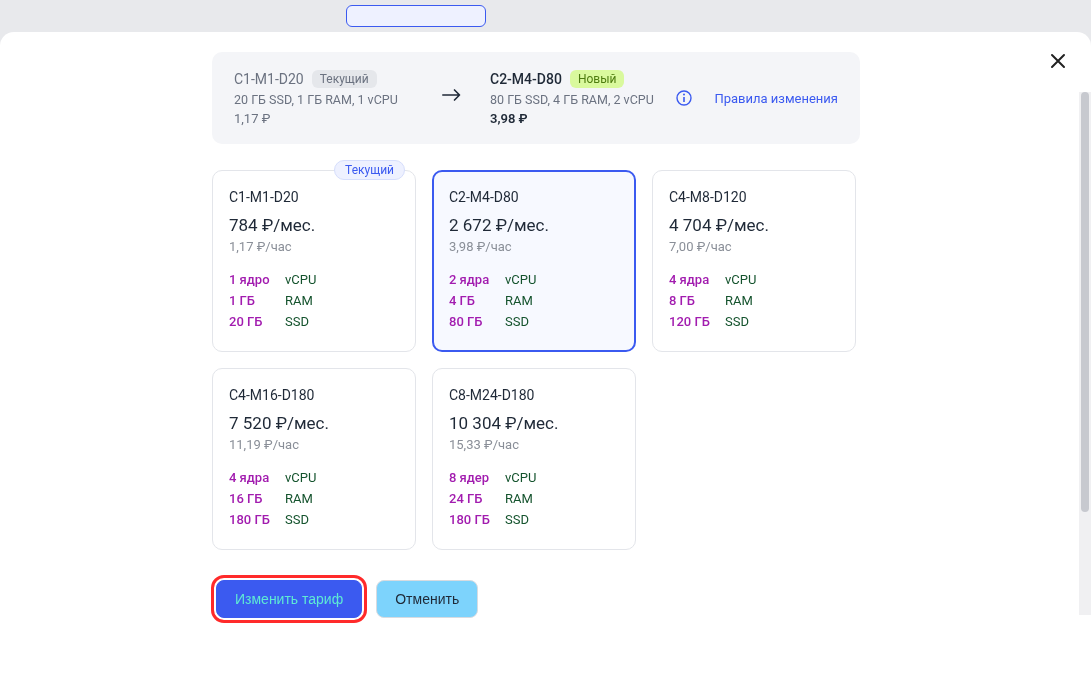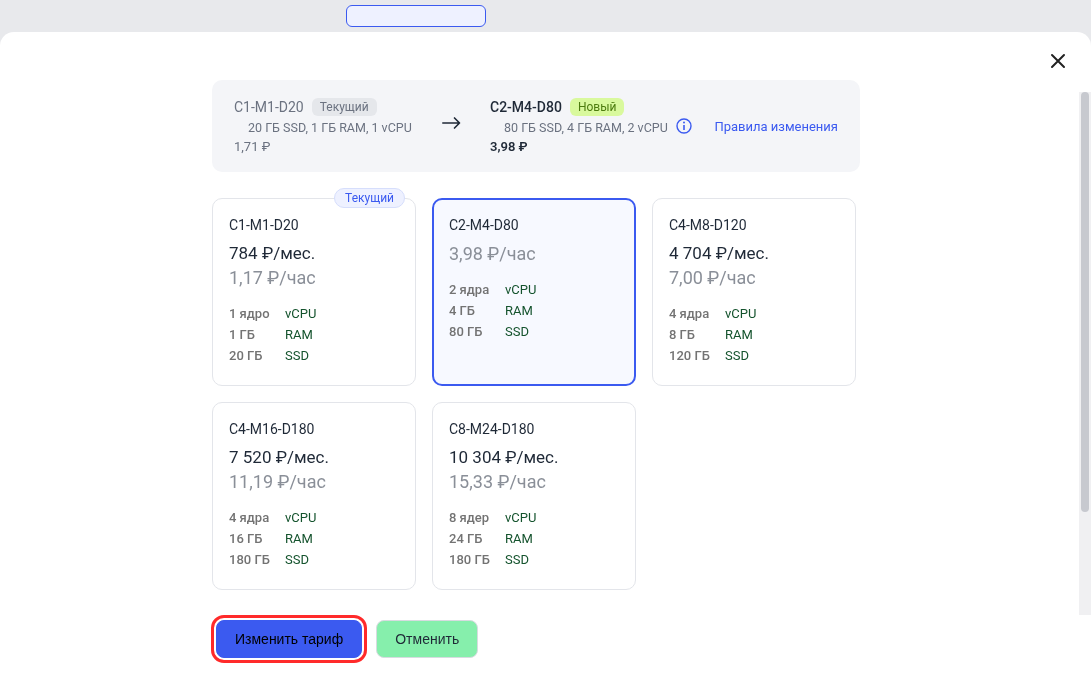--- a/index.html
+++ b/index.html
@@ -44,21 +44,21 @@
     cursor: pointer;
     color: #222;
     display: flex;
     align-items: center;
     justify-content: center;
   }
   .close svg { width: 16px; height: 16px; }
   .content {
     width: 860px;
     margin-left: 212px;
-    padding-top: 48px;
+    padding-top: 20px;
   }
 
   
   .summary {
     background: #f4f5f8;
     border-radius: 10px;
     padding: 18px 22px;
     display: flex;
     align-items: flex-start;
     gap: 28px;
@@ -73,21 +73,21 @@
   .summary .plan-title { color: #6b7280; font-size: 14px; }
   .summary .plan-title.dark { color: #1f2937; font-weight: 500; }
   .summary .badge {
     font-size: 12px;
     padding: 2px 8px;
     border-radius: 6px;
     background: #e5e7eb;
     color: #6b7280;
   }
   .summary .badge.green { background: #d9f99d; color: #4d7c0f; }
-  .summary .specs { font-size: 12.5px; margin-left: 14px; }
+  .summary .specs { font-size: 12.5px; }
   .summary .price { font-size: 13px; }
   .summary .price.dark { color: #1f2937; font-weight: 600; }
   .arrow { margin-top: 18px; color: #1f2937; }
   .arrow svg { width: 20px; height: 14px; }
   .rules {
     position: absolute;
     right: 22px;
     top: 50%;
     transform: translateY(-50%);
     display: flex;
@@ -117,47 +117,47 @@
     right: 10px;
     font-size: 12px;
     background: #eef1ff;
     color: #3b5af0;
     border: 1px solid #d6defc;
     border-radius: 12px;
     padding: 2px 10px;
   }
   .card .name { font-size: 14px; color: #1f2937; margin-bottom: 10px; }
   .card .monthprice { font-size: 17px; font-weight: 400; color: #1f2937; }
-  .card .hourprice { font-size: 18px; color: #8a8f98; margin-top: 4px; margin-bottom: 18px; }
+  .card .hourprice { font-size: 13px; color: #8a8f98; margin-top: 4px; margin-bottom: 18px; }
   .card .spec-row { display: flex; align-items: baseline; gap: 8px; font-size: 13px; margin-bottom: 6px; }
-  .card .spec-row .v { color: #737373; font-weight: 500; min-width: 48px; }
+  .card .spec-row .v { color: #a21caf; font-weight: 500; min-width: 48px; }
   .card .spec-row .l { color: #14532d; }
 
   
   .footer {
     margin-top: 26px;
     display: flex;
     gap: 14px;
     padding: 4px;
   }
   .btn {
     font-size: 14px;
     padding: 10px 18px;
     border-radius: 8px;
     cursor: pointer;
     border: 1px solid transparent;
   }
   .btn.primary {
     background: #3b5af0;
-    color: #000000;
+    color: #5eead4;
     border-color: #3b5af0;
   }
   .btn.primary.highlight { outline: 3px solid #ff2a2a; outline-offset: 2px; }
   .btn.secondary {
-    background: #86efac;
+    background: #7dd3fc;
     color: #1f2937;
     border: 1px solid #d8dbe0;
   }
 
   
   .scrollbar {
     position: absolute;
     right: 0;
     top: 60px;
     bottom: 60px;
@@ -194,21 +194,21 @@
 
   <div class="content">
 
     <div class="summary">
       <div class="col">
         <div class="title-row">
           <span class="plan-title">C1-M1-D20</span>
           <span class="badge">Текущий</span>
         </div>
         <span class="specs">20 ГБ SSD, 1 ГБ RAM, 1 vCPU</span>
-        <span class="price">1,71 ₽</span>
+        <span class="price">1,17 ₽</span>
       </div>
       <div class="arrow">
         <svg viewBox="0 0 24 14">
             <path d="M1 7 H21 M15 1 L21 7 L15 13" stroke="currentColor" stroke-width="2" fill="none" stroke-linecap="round" stroke-linejoin="round"></path>
           </svg>
       </div>
       <div class="col">
         <div class="title-row">
           <span class="plan-title dark">C2-M4-D80</span>
           <span class="badge green">Новый</span>
@@ -240,20 +240,21 @@
             <span class="v">1 ГБ</span>
             <span class="l">RAM</span>
           </div>
           <div class="spec-row">
             <span class="v">20 ГБ</span>
             <span class="l">SSD</span>
           </div>
         </div>
         <div class="card selected">
           <div class="name">C2-M4-D80</div>
+          <div class="monthprice">2 672 ₽/мес.</div>
           <div class="hourprice">3,98 ₽/час</div>
           <div class="spec-row">
             <span class="v">2 ядра</span>
             <span class="l">vCPU</span>
           </div>
           <div class="spec-row">
             <span class="v">4 ГБ</span>
             <span class="l">RAM</span>
           </div>
           <div class="spec-row">

